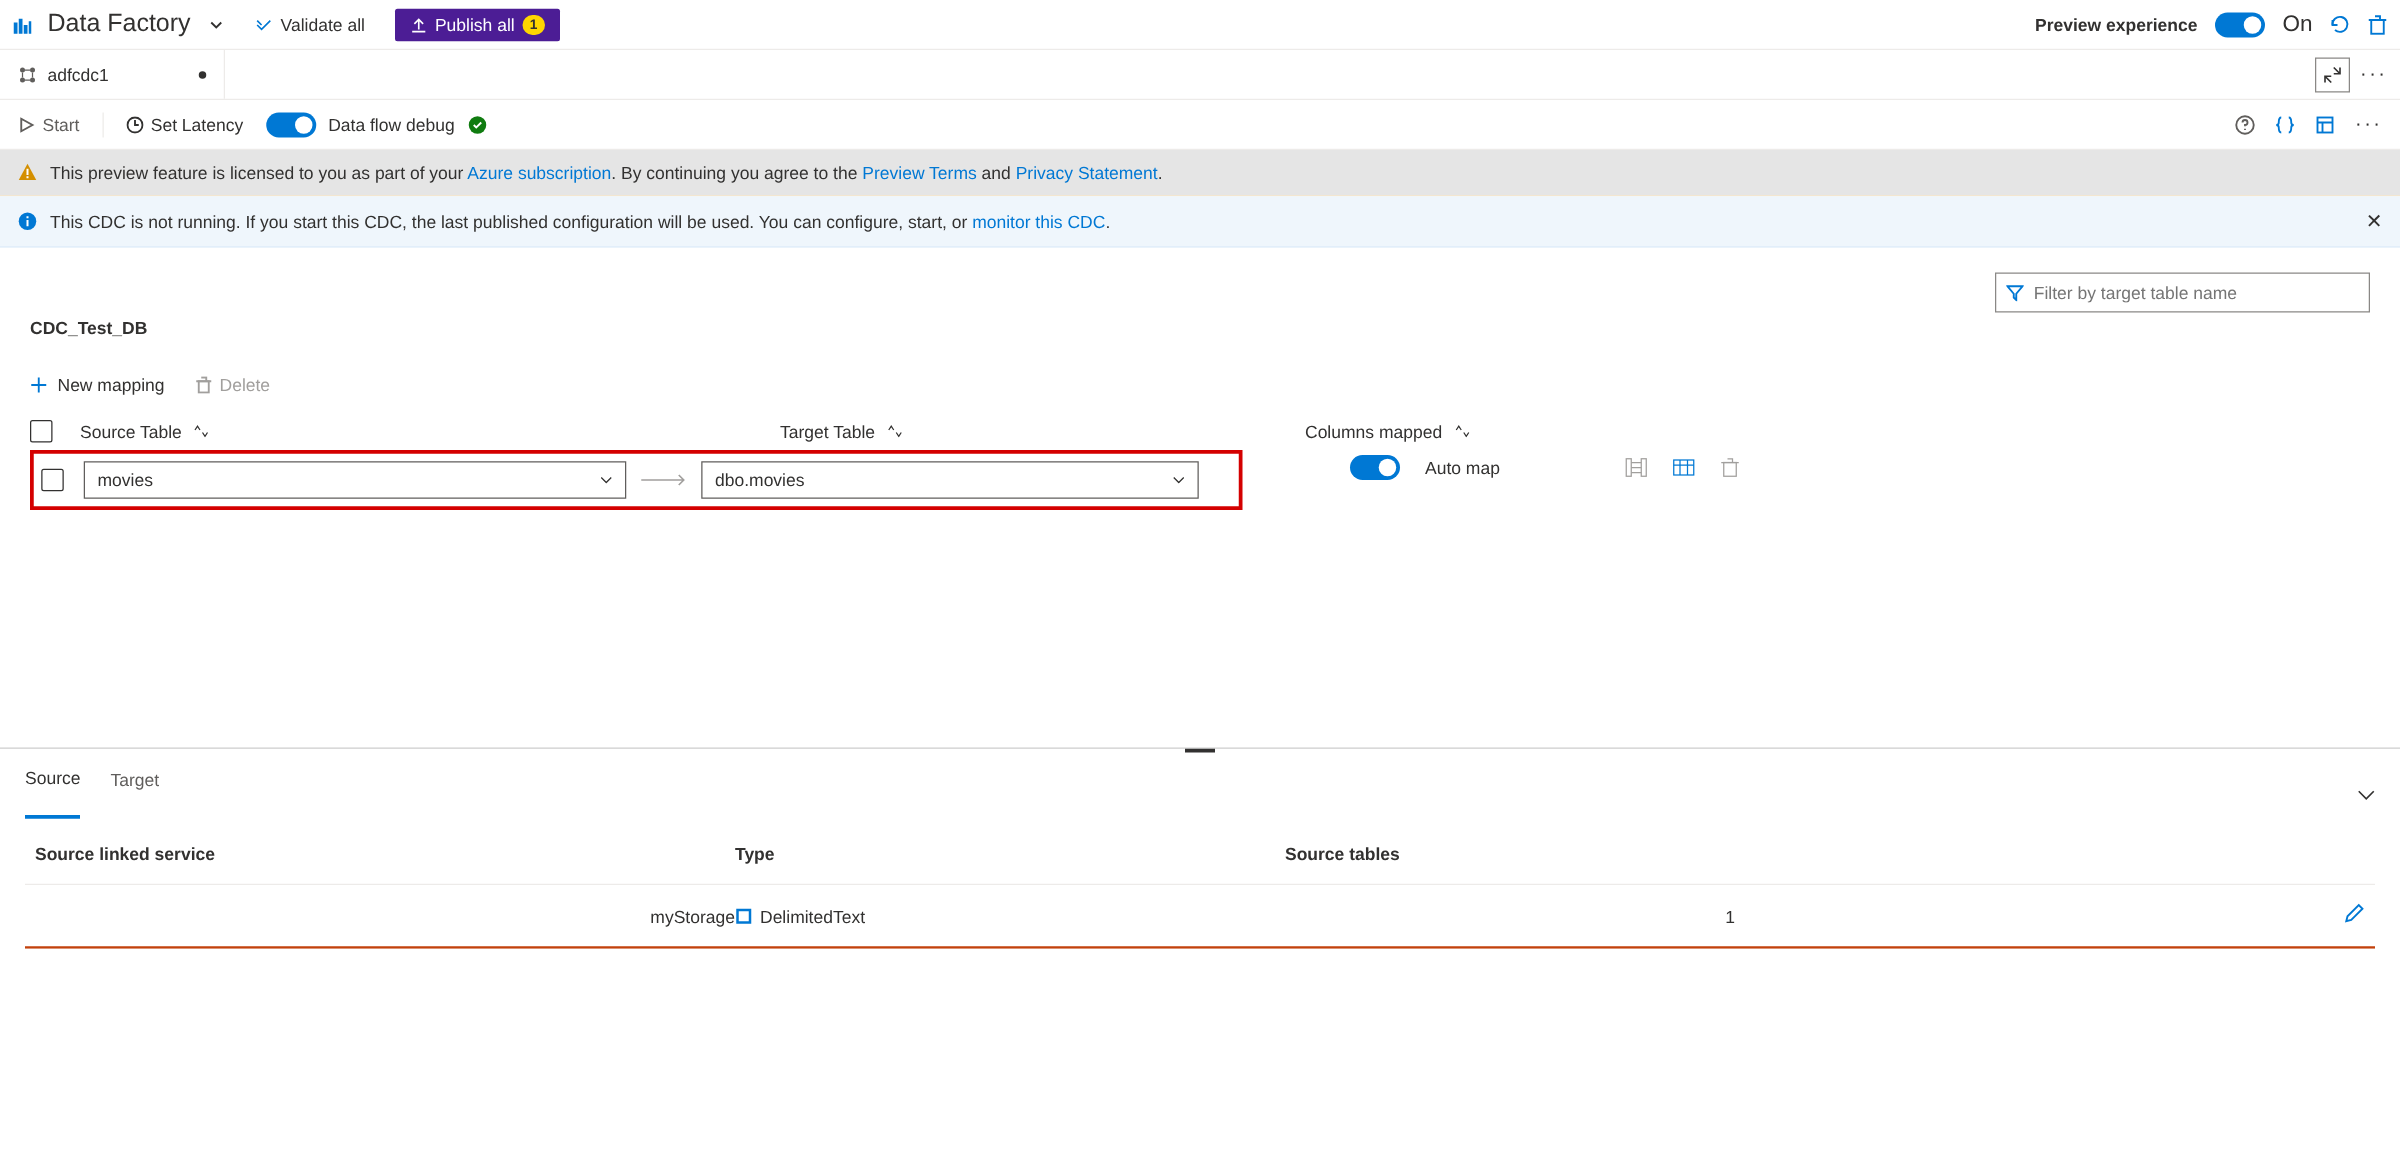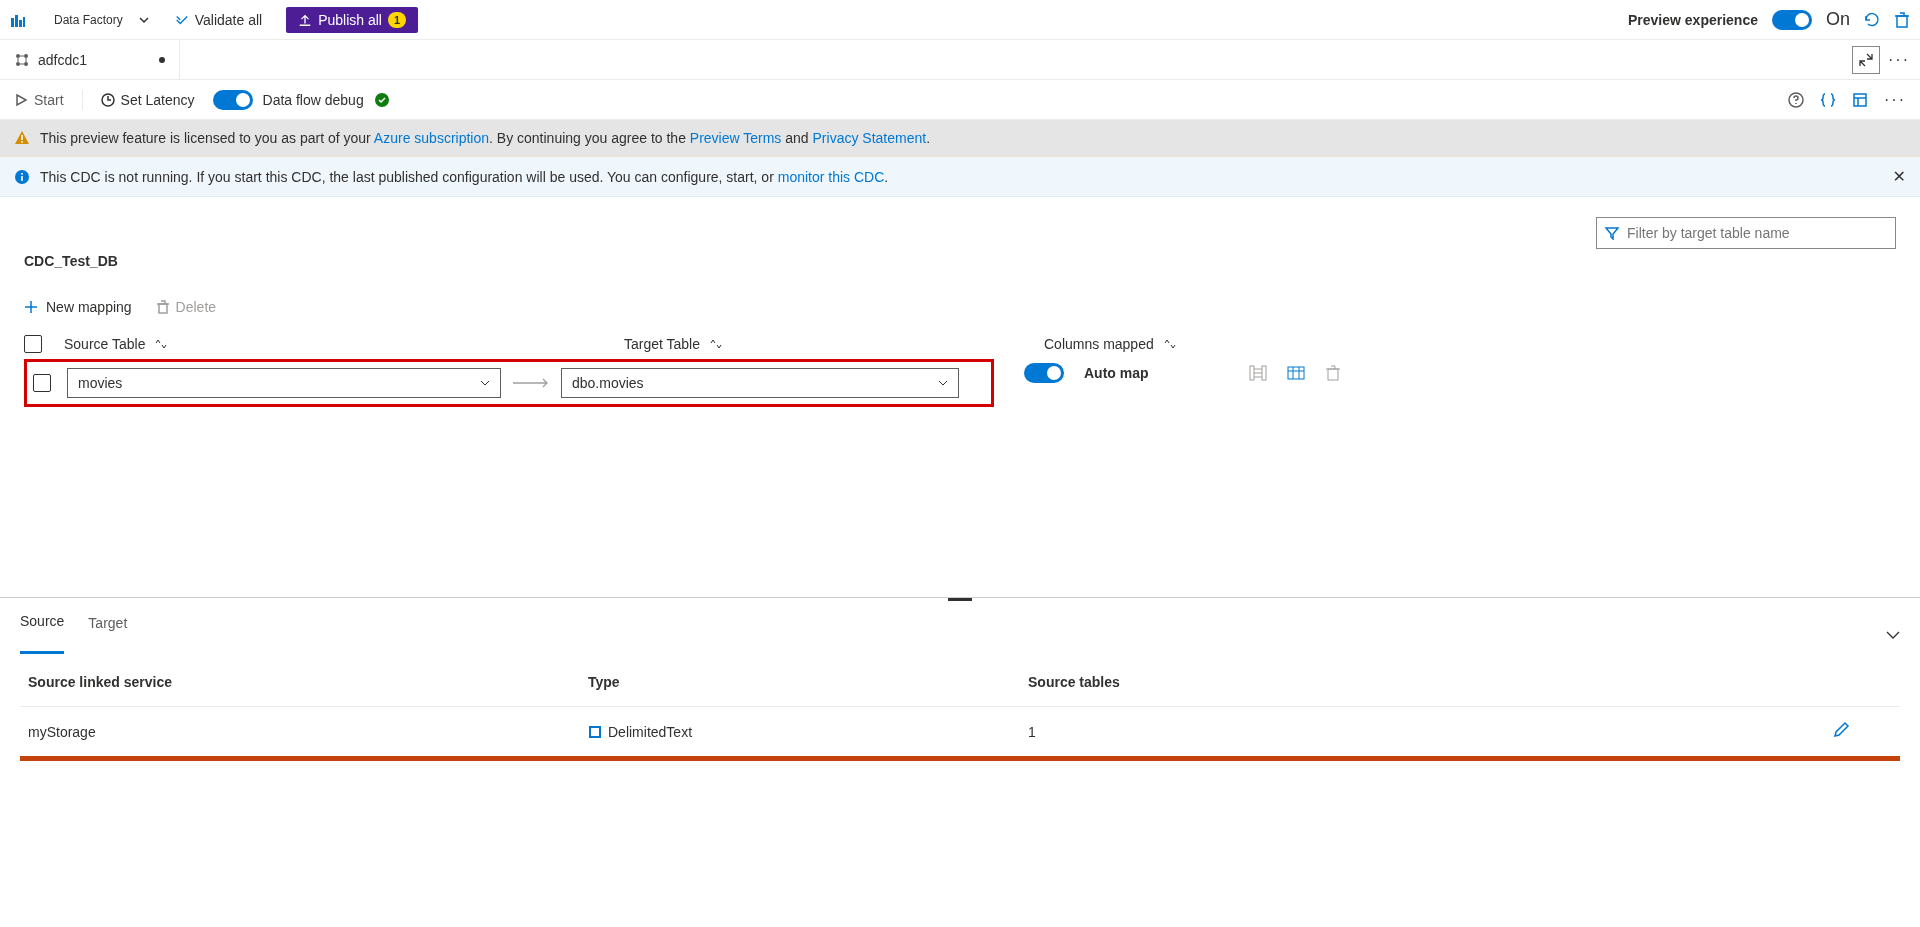--- a/index.html
+++ b/index.html
@@ -1,21 +1,21 @@
 <!DOCTYPE html>
 <html><head>
 <meta charset="utf-8">
 <style>
 * { box-sizing: border-box; margin: 0; padding: 0; font-family: "Segoe UI", sans-serif; }
 body { background: #fff; color: #323130; font-size: 14px; width: 1920px; }
 
 .topbar { display: flex; align-items: center; height: 40px; padding: 0 10px; border-bottom: 1px solid #edebe9; }
 .topbar-left { display: flex; align-items: center; gap: 8px; flex: 1; }
 .factory-icon { width: 16px; height: 16px; fill: #0078d4; }
-.factory-label { font-size: 12px; margin-left: 20px; margin-right: 4px; }
+.factory-label { font-size: 20px; margin-left: 4px; margin-right: 4px; }
 .chev-down { width: 10px; height: 10px; stroke: #323130; stroke-width: 1.5; fill: none; margin: 0 10px 0 4px; }
 .validate { display: flex; align-items: center; gap: 6px; padding: 4px 8px; cursor: pointer; }
 .validate svg { width: 14px; height: 14px; stroke: #0078d4; fill: none; }
 .publish-btn { display: flex; align-items: center; gap: 6px; background: #4c1d95; color: #fff; border-radius: 2px; padding: 5px 12px; cursor: pointer; margin-left: 8px; }
 .publish-btn svg { width: 14px; height: 14px; stroke: #fff; fill: none; stroke-width: 1.5; }
 .badge { background: #ffd600; color: #323130; border-radius: 8px; font-size: 11px; padding: 0 6px; font-weight: 600; min-width: 16px; text-align: center; line-height: 16px;}
 .topbar-right { display: flex; align-items: center; gap: 14px; }
 .preview-exp { font-weight: 700; }
 .toggle { position: relative; width: 40px; height: 20px; background: #0078d4; border-radius: 10px; cursor: pointer; }
 .toggle::after { content: ""; position: absolute; top: 3px; right: 3px; width: 14px; height: 14px; background: #fff; border-radius: 50%; }
@@ -58,36 +58,36 @@
 .new-map svg { width: 14px; height: 14px; stroke: #0078d4; stroke-width: 1.5; }
 .del-map { display: flex; align-items: center; gap: 6px; color: #a19f9d; cursor: not-allowed; }
 .del-map svg { width: 14px; height: 14px; stroke: #a19f9d; fill: none; stroke-width: 1.5; }
 
 .grid-head { display: grid; grid-template-columns: 40px 500px 60px 400px 280px auto; align-items: center; margin-top: 20px; gap: 0; }
 .grid-head .th { font-weight: 400; display: flex; align-items: center; gap: 8px; }
 .sort-ico { width: 14px; height: 10px; }
 .chk { width: 18px; height: 18px; border: 1px solid #323130; border-radius: 2px; cursor: pointer; }
 
 .map-row-wrap { border: 3px solid #d40000; padding: 6px; margin-top: 6px; display: grid; grid-template-columns: 34px 434px 60px 398px; align-items: center; width: 970px; gap: 0;}
-.map-row-extras { display: flex; align-items: center; gap: 20px; position: absolute; left: 1000px; margin-top: -44px; font-weight: bold;}
+.map-row-extras { display: flex; align-items: center; gap: 20px; position: absolute; left: 1056px; margin-top: -44px;}
 .dropdown { height: 30px; border: 1px solid #605e5c; display: flex; align-items: center; justify-content: space-between; padding: 0 10px; cursor: pointer; background: #fff; }
 .icon-btn { cursor: pointer; color: #0078d4; }
 .icon-btn.gray { color: #a19f9d; }
 
 .splitter { height: 6px; border-top: 1px solid #cdcdcd; margin-top: 180px; position: relative; }
 .splitter::after { content: ""; position: absolute; left: 50%; top: 0; width: 24px; height: 3px; background: #323130; transform: translateX(-50%); }
 
 .bottom-tabs { display: flex; align-items: center; padding: 10px 20px 4px 20px; gap: 24px; }
 .tab { padding-bottom: 22px; cursor: pointer; color: #605e5c; }
 .tab.active { color: #323130; font-weight: 400; border-bottom: 3px solid #0078d4; }
 .collapse-caret { margin-left: auto; cursor: pointer; }
 
 .src-table { padding: 0 20px; }
 .src-head { display: grid; grid-template-columns: 560px 440px 360px auto 60px; padding: 16px 8px; font-weight: 600; border-bottom: 1px solid #edebe9;}
-.src-row { display: grid; grid-template-columns: 560px 440px 360px auto 60px; padding: 14px 8px; align-items: center; border-bottom: 5px solid #c2410c;}
+.src-row { display: grid; grid-template-columns: 560px 440px 360px auto 60px; padding: 14px 8px; align-items: center; border-bottom: 2px solid #c2410c; text-align: right;}
 .type-cell { display: flex; align-items: center; gap: 6px; }
 .type-ico { width: 14px; height: 14px; }
 .edit-ico { cursor: pointer; }
 
 .on-label { font-size: 18px; }
 </style>
 </head>
 <body>
 
 <div class="topbar">

